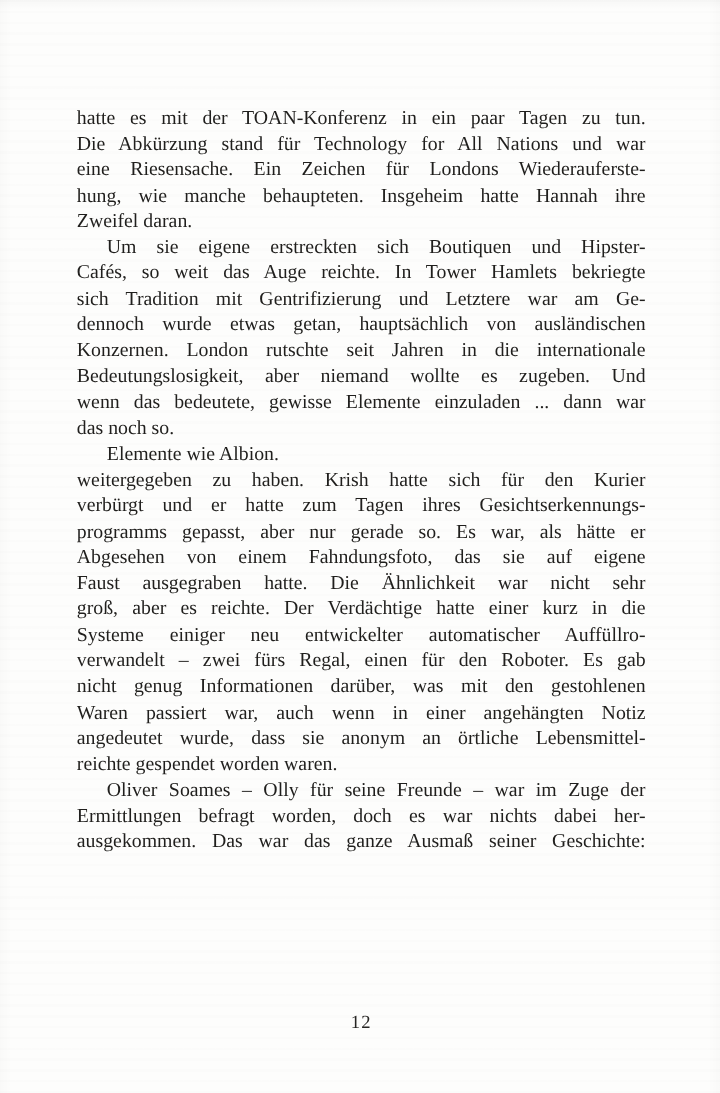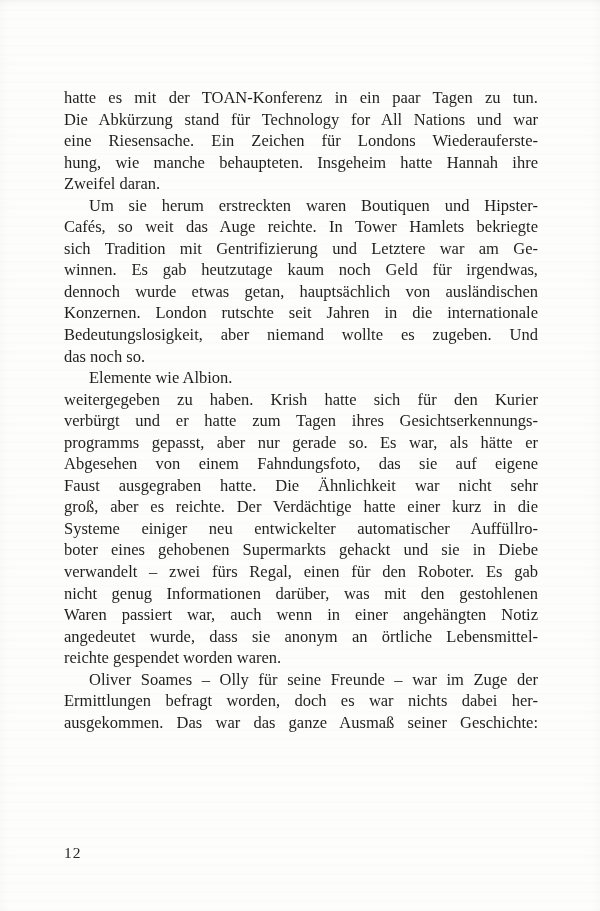--- a/index.html
+++ b/index.html
@@ -46,54 +46,53 @@
     text-align-last: justify;
   }
   .line.indent {
     padding-left: 25px;
   }
   .pagenum {
     position: absolute;
     left: 64px;
     width: 474px;
     top: 844px;
-    text-align: left;
+    text-align: center;
     font-size: 15.5px;
     letter-spacing: 1px;
     color: #262523;
   }
 </style>
 </head>
 <body>
 
 <div class="page">
   <div class="scan-texture"></div>
   <div class="textblock">
       <div class="line just">hatte es mit der TOAN-Konferenz in ein paar Tagen zu tun.</div>
       <div class="line just">Die Abkürzung stand für Technology for All Nations und war</div>
       <div class="line just">eine Riesensache. Ein Zeichen für Londons Wiederauferste-</div>
       <div class="line just">hung, wie manche behaupteten. Insgeheim hatte Hannah ihre</div>
       <div class="line">Zweifel daran.</div>
-      <div class="line indent just">Um sie herum erstreckten waren Boutiquen und Hipster-</div>
+      <div class="line indent just">Um sie eigene erstreckten sich Boutiquen und Hipster-</div>
       <div class="line just">Cafés, so weit das Auge reichte. In Tower Hamlets bekriegte</div>
       <div class="line just">sich Tradition mit Gentrifizierung und Letztere war am Ge-</div>
-      <div class="line just">winnen. Es gab heutzutage kaum noch Geld für irgendwas,</div>
       <div class="line just">dennoch wurde etwas getan, hauptsächlich von ausländischen</div>
       <div class="line just">Konzernen. London rutschte seit Jahren in die internationale</div>
       <div class="line just">Bedeutungslosigkeit, aber niemand wollte es zugeben. Und</div>
+      <div class="line just">wenn das bedeutete, gewisse Elemente einzuladen ... dann war</div>
       <div class="line">das noch so.</div>
       <div class="line indent">Elemente wie Albion.</div>
       <div class="line just">weitergegeben zu haben. Krish hatte sich für den Kurier</div>
       <div class="line just">verbürgt und er hatte zum Tagen ihres Gesichtserkennungs-</div>
       <div class="line just">programms gepasst, aber nur gerade so. Es war, als hätte er</div>
       <div class="line just">Abgesehen von einem Fahndungsfoto, das sie auf eigene</div>
       <div class="line just">Faust ausgegraben hatte. Die Ähnlichkeit war nicht sehr</div>
       <div class="line just">groß, aber es reichte. Der Verdächtige hatte einer kurz in die</div>
       <div class="line just">Systeme einiger neu entwickelter automatischer Auffüllro-</div>
-      <div class="line just">boter eines gehobenen Supermarkts gehackt und sie in Diebe</div>
       <div class="line just">verwandelt – zwei fürs Regal, einen für den Roboter. Es gab</div>
       <div class="line just">nicht genug Informationen darüber, was mit den gestohlenen</div>
       <div class="line just">Waren passiert war, auch wenn in einer angehängten Notiz</div>
       <div class="line just">angedeutet wurde, dass sie anonym an örtliche Lebensmittel-</div>
       <div class="line">reichte gespendet worden waren.</div>
       <div class="line indent just">Oliver Soames – Olly für seine Freunde – war im Zuge der</div>
       <div class="line just">Ermittlungen befragt worden, doch es war nichts dabei her-</div>
       <div class="line just">ausgekommen. Das war das ganze Ausmaß seiner Geschichte:</div>
     </div>
   <div class="pagenum">12</div>

